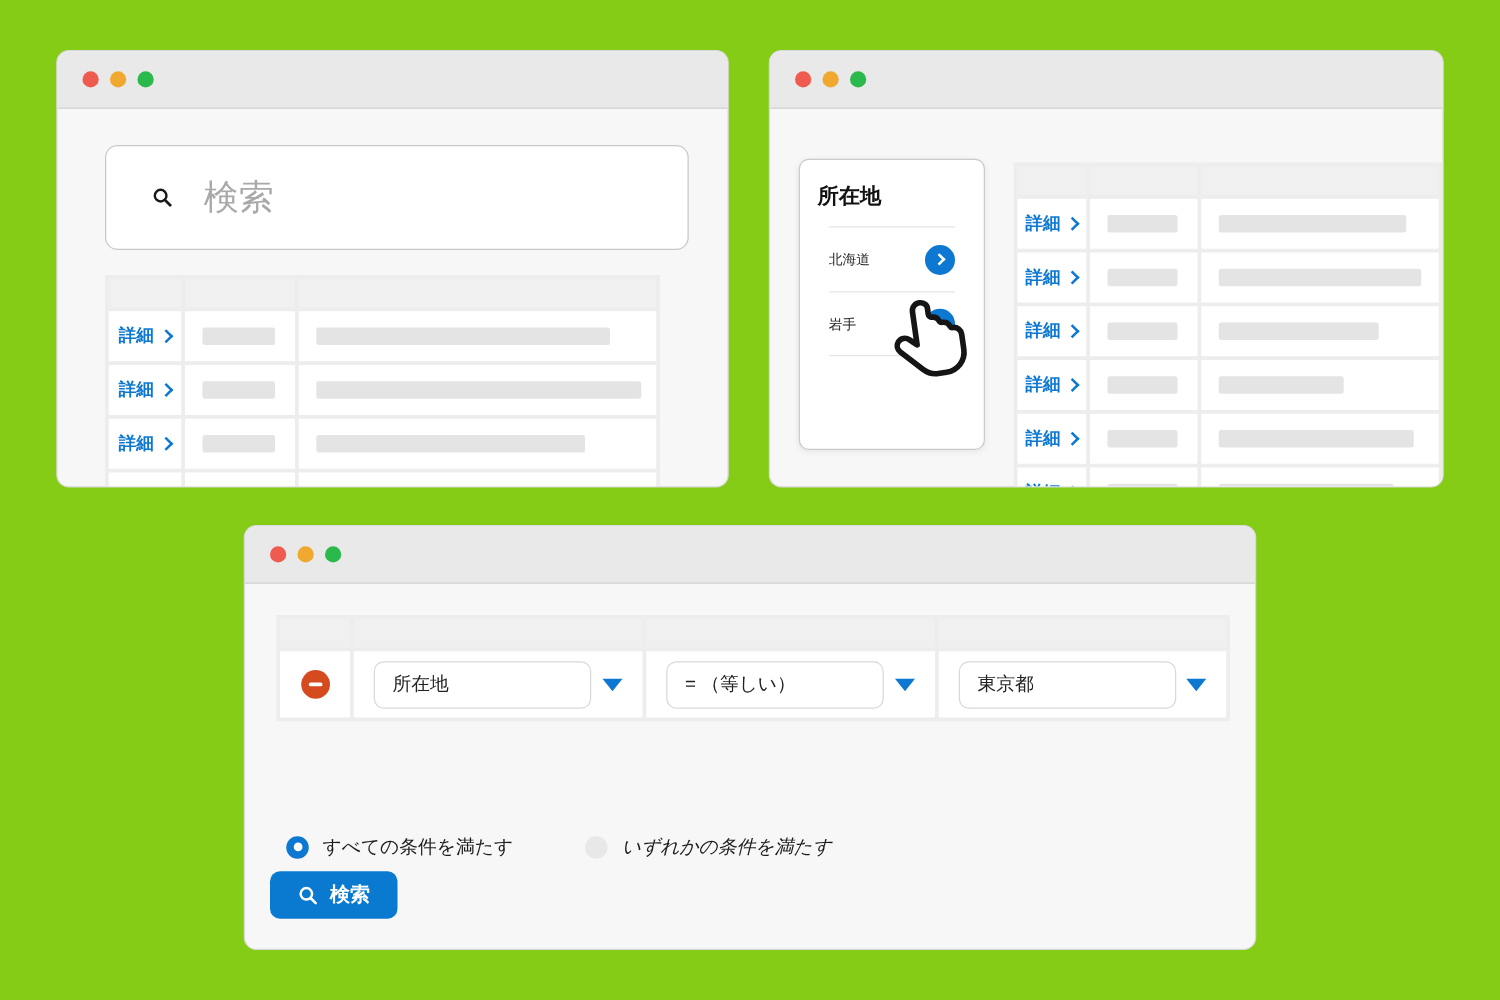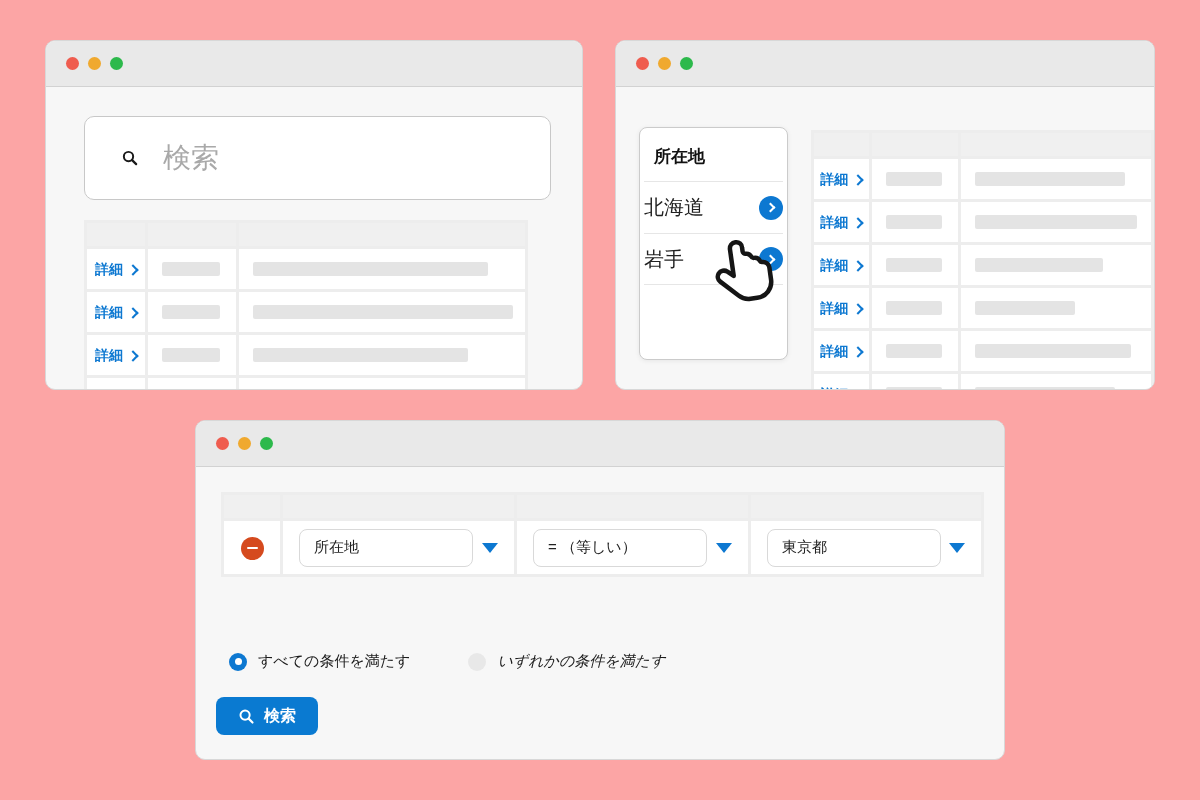--- a/index.html
+++ b/index.html
@@ -1,16 +1,16 @@
 <!DOCTYPE html>
 <html><head>
 <meta charset="utf-8">
 <style>
   html,body{margin:0;padding:0;background:#ffffff;}
-  .stage{position:relative;width:1200px;height:800px;background:#fca5a5;overflow:hidden;
+  .stage{position:relative;width:1200px;height:800px;background:#84cc16;overflow:hidden;
          font-family:"Liberation Sans","DejaVu Sans",sans-serif;}
 
   
   .window{position:absolute;background:#f7f7f7;border:1.5px solid #d8d8d8;border-radius:10px;overflow:hidden;box-sizing:border-box;}
   .titlebar{height:45px;background:#e9e9e9;border-bottom:1.5px solid #d2d2d2;display:flex;align-items:center;padding-left:20px;gap:9px;}
   .dot{width:13px;height:13px;border-radius:50%;}
   .dot.red{background:#ef5c4f;}
   .dot.yellow{background:#f0a92e;}
   .dot.green{background:#2cb94b;}
   .wbody{position:relative;width:100%;height:calc(100% - 46.5px);}
@@ -32,42 +32,42 @@
                     font-family:"Liberation Sans","DejaVu Sans",sans-serif;}
   .search-box input::placeholder{color:#a9a9a9;}
   #tbl-search{position:absolute;left:38px;top:133px;}
 
   
   #win-facet{left:615px;top:40px;width:540px;height:350px;}
   #tbl-facet{position:absolute;left:195px;top:43px;}
   .facet-panel{position:absolute;left:23px;top:40px;width:149px;height:233px;background:#fff;border:1.5px solid #cbcbcb;
                border-radius:8px;box-shadow:0 1px 5px rgba(0,0,0,.07);box-sizing:border-box;z-index:2;}
   .panel-title{font-size:17px;font-weight:bold;color:#111;padding:17px 14px 13px 14px;}
-  .pitem{display:flex;align-items:center;justify-content:space-between;height:51px;margin:0 4px;
-         border-top:1.5px solid #e6e6e6;font-size:20px;color:#222;cursor:pointer;}
+  .pitem{display:flex;align-items:center;justify-content:space-between;height:51px;margin:0 23px;
+         border-top:1.5px solid #e6e6e6;font-size:11px;color:#222;cursor:pointer;}
   .pitem:last-of-type{border-bottom:1.5px solid #e6e6e6;height:50px;}
   .pbtn{width:24px;height:24px;border-radius:50%;background:#0d78d1;border:none;display:flex;align-items:center;justify-content:center;cursor:pointer;padding:0;}
   .pbtn .chev{width:5px;height:5px;border-width:2.2px;border-color:#fff;margin-left:-2px;}
   .hand-cursor{position:absolute;left:94px;top:149px;z-index:3;transform:rotate(-8deg);}
 
   
   #win-builder{left:195px;top:420px;width:810px;height:340px;}
   #tbl-builder{position:absolute;left:25px;top:25px;}
   #tbl-builder td{height:53px;}
   .rm-btn{width:23px;height:23px;border-radius:50%;background:#d54a1e;border:none;display:inline-flex;
           align-items:center;justify-content:center;cursor:pointer;padding:0;}
   .rm-btn span{display:block;width:11px;height:2.6px;background:#fff;border-radius:2px;}
   .fieldwrap{display:flex;align-items:center;justify-content:space-between;padding:0 16px;}
   .field{width:174px;height:38px;background:#fff;border:1.5px solid #d9d9d9;border-radius:8px;box-sizing:border-box;
          display:flex;align-items:center;padding:0 14px;font-size:15px;color:#222;cursor:pointer;}
   .field.ph{color:#a9a9a9;}
   .tri{width:0;height:0;border-left:8px solid transparent;border-right:8px solid transparent;
        border-top:10px solid #0d78d1;cursor:pointer;}
   .radio-row{position:absolute;left:33px;top:185px;display:flex;align-items:center;}
-  .radio-group{display:flex;align-items:center;gap:11px;}
+  .radio-group{display:flex;align-items:center;gap:11px;margin-top:16px;}
   .radio{width:18px;height:18px;border-radius:50%;position:relative;cursor:pointer;}
   .radio.sel{background:#0d78d1;}
   .radio.sel::after{content:"";position:absolute;left:50%;top:50%;width:7px;height:7px;margin:-3.5px 0 0 -3.5px;
                     border-radius:50%;background:#fff;}
   .radio.unsel{background:#e8e8e8;}
   .radio-label{font-size:15px;color:#1b1b1b;}
   .gap2{margin-left:58px;font-style:italic;}
   .search-btn{position:absolute;left:20px;top:230px;width:102px;height:38px;background:#0a7ad1;border:none;border-radius:8px;
               color:#fff;font-size:16px;font-weight:bold;display:flex;align-items:center;justify-content:center;gap:9px;
               cursor:pointer;font-family:"Liberation Sans","DejaVu Sans",sans-serif;}

